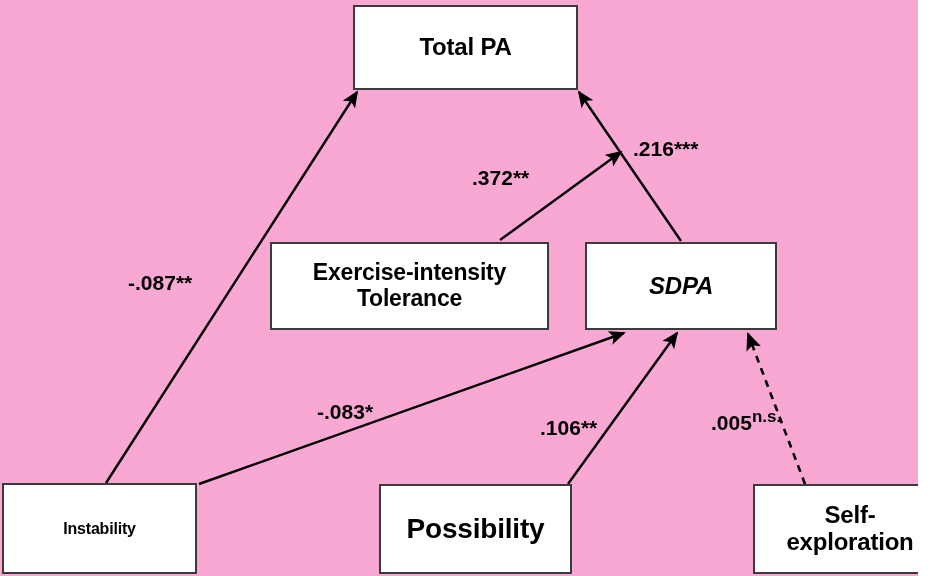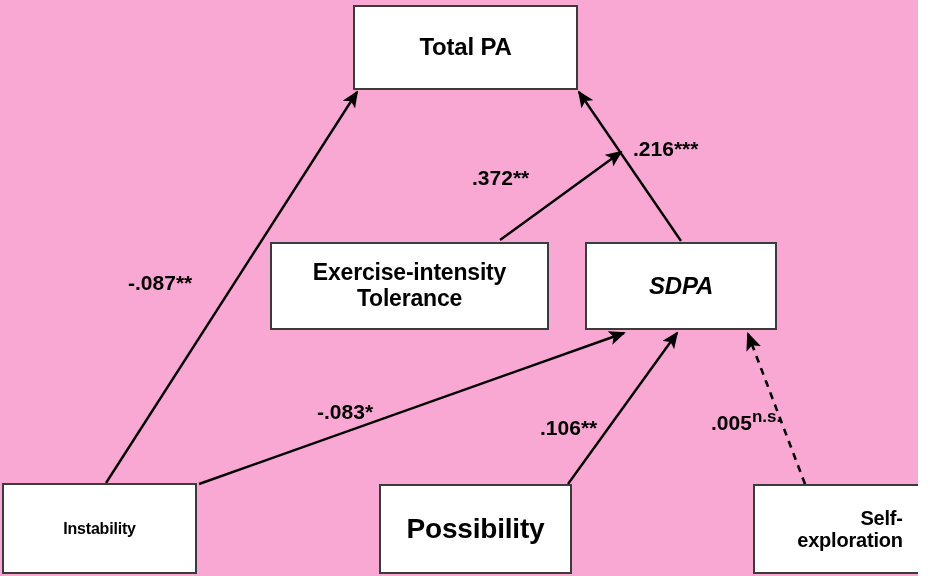--- a/index.html
+++ b/index.html
@@ -92,21 +92,21 @@
       <div class="node-box" style="left: 585px; top: 242px; width: 192px; height: 88px; border-color: rgb(59, 59, 59);">
         <span class="node-label" style="font-size: 24px; font-style: italic;">SDPA</span>
       </div>
       <div class="node-box" style="left: 2px; top: 483px; width: 195px; height: 91px; border-color: rgb(59, 59, 59);">
         <span class="node-label" style="font-size: 16px;">Instability</span>
       </div>
       <div class="node-box" style="left: 379px; top: 484px; width: 193px; height: 90px; border-color: rgb(59, 59, 59);">
         <span class="node-label" style="font-size: 28px;">Possibility</span>
       </div>
       <div class="node-box" style="left: 753px; top: 484px; width: 194px; height: 90px; border-color: rgb(59, 59, 59);">
-        <span class="node-label" style="font-size: 20px; text-align: right;">Self-
+        <span class="node-label" style="font-size: 24px;">Self-
 exploration</span>
       </div>
     </div>
   <div id="labels-layer">
       <div class="edge-label" style="left: 128px; top: 271px;"><span>-.087</span><span>**</span></div>
       <div class="edge-label" style="left: 472px; top: 166px;"><span>.372</span><span>**</span></div>
       <div class="edge-label" style="left: 633px; top: 137px;"><span>.216</span><span>***</span></div>
       <div class="edge-label" style="left: 317px; top: 372px; margin-top: 28px;"><span>-.083</span><span>*</span></div>
       <div class="edge-label" style="left: 492px; top: 416px; margin-left: 48px;"><span>.106</span><span>**</span></div>
       <div class="edge-label" style="left: 711px; top: 411px;"><span>.005</span><sup>n.s.</sup></div>

